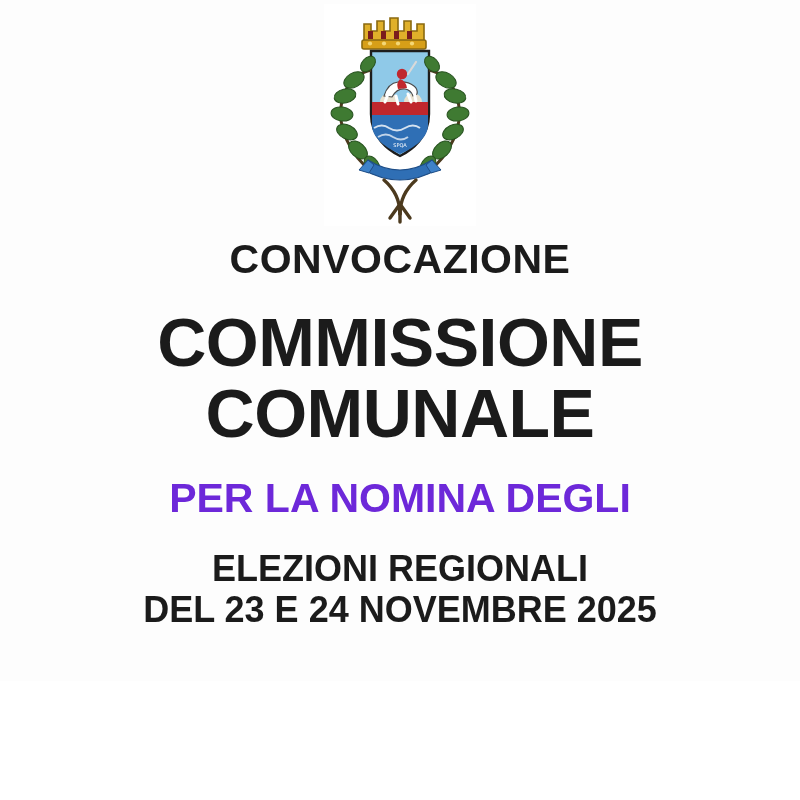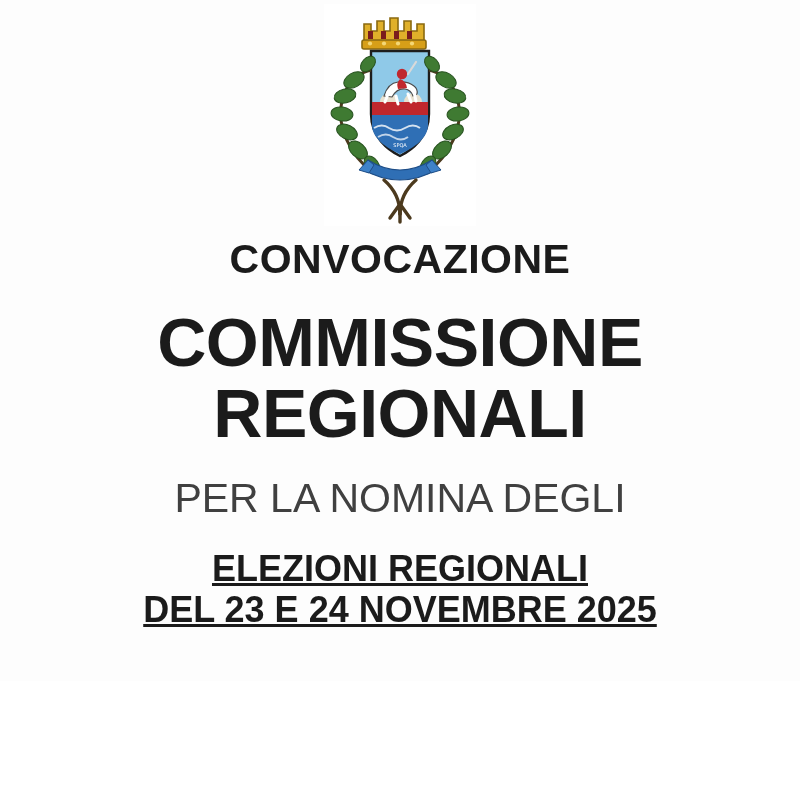--- a/index.html
+++ b/index.html
@@ -53,36 +53,35 @@
     text-align: center;
     line-height: 1.04;
     letter-spacing: -0.5px;
   }
   .title-big .ln {
     display: block;
   }
   .subtitle {
     margin-top: 28px;
     font-size: 41px;
-    font-weight: normal;
-    color: #404040;
+    font-weight: bold;
+    color: #6d28d9;
     text-align: center;
     line-height: 1.12;
   }
   .subtitle .ln {
     display: block;
   }
   .footer {
     margin-top: 26px;
     font-size: 36px;
     font-weight: bold;
     color: #1b1b1b;
     text-align: center;
     line-height: 1.14;
-    text-decoration: underline;
   }
   .footer .ln {
     display: block;
   }
 </style>
 </head>
 <body>
 
 <div class="page">
 
@@ -155,21 +154,21 @@
         <path d="M92 176 q-16 14 -16 34"></path>
         <path d="M76 200 l-10 14 M76 200 l10 14 M76 204 l0 14"></path>
       </g>
     </svg>
   </div>
 
   <div class="title-small">CONVOCAZIONE</div>
 
   <div class="title-big">
     <span class="ln">COMMISSIONE</span>
-    <span class="ln">REGIONALI</span>
+    <span class="ln">COMUNALE</span>
   </div>
 
   <div class="subtitle">
     <span class="ln">PER LA NOMINA DEGLI</span>
   </div>
 
   <div class="footer">
     <span class="ln">ELEZIONI REGIONALI</span>
     <span class="ln">DEL 23 E 24 NOVEMBRE 2025</span>
   </div>

